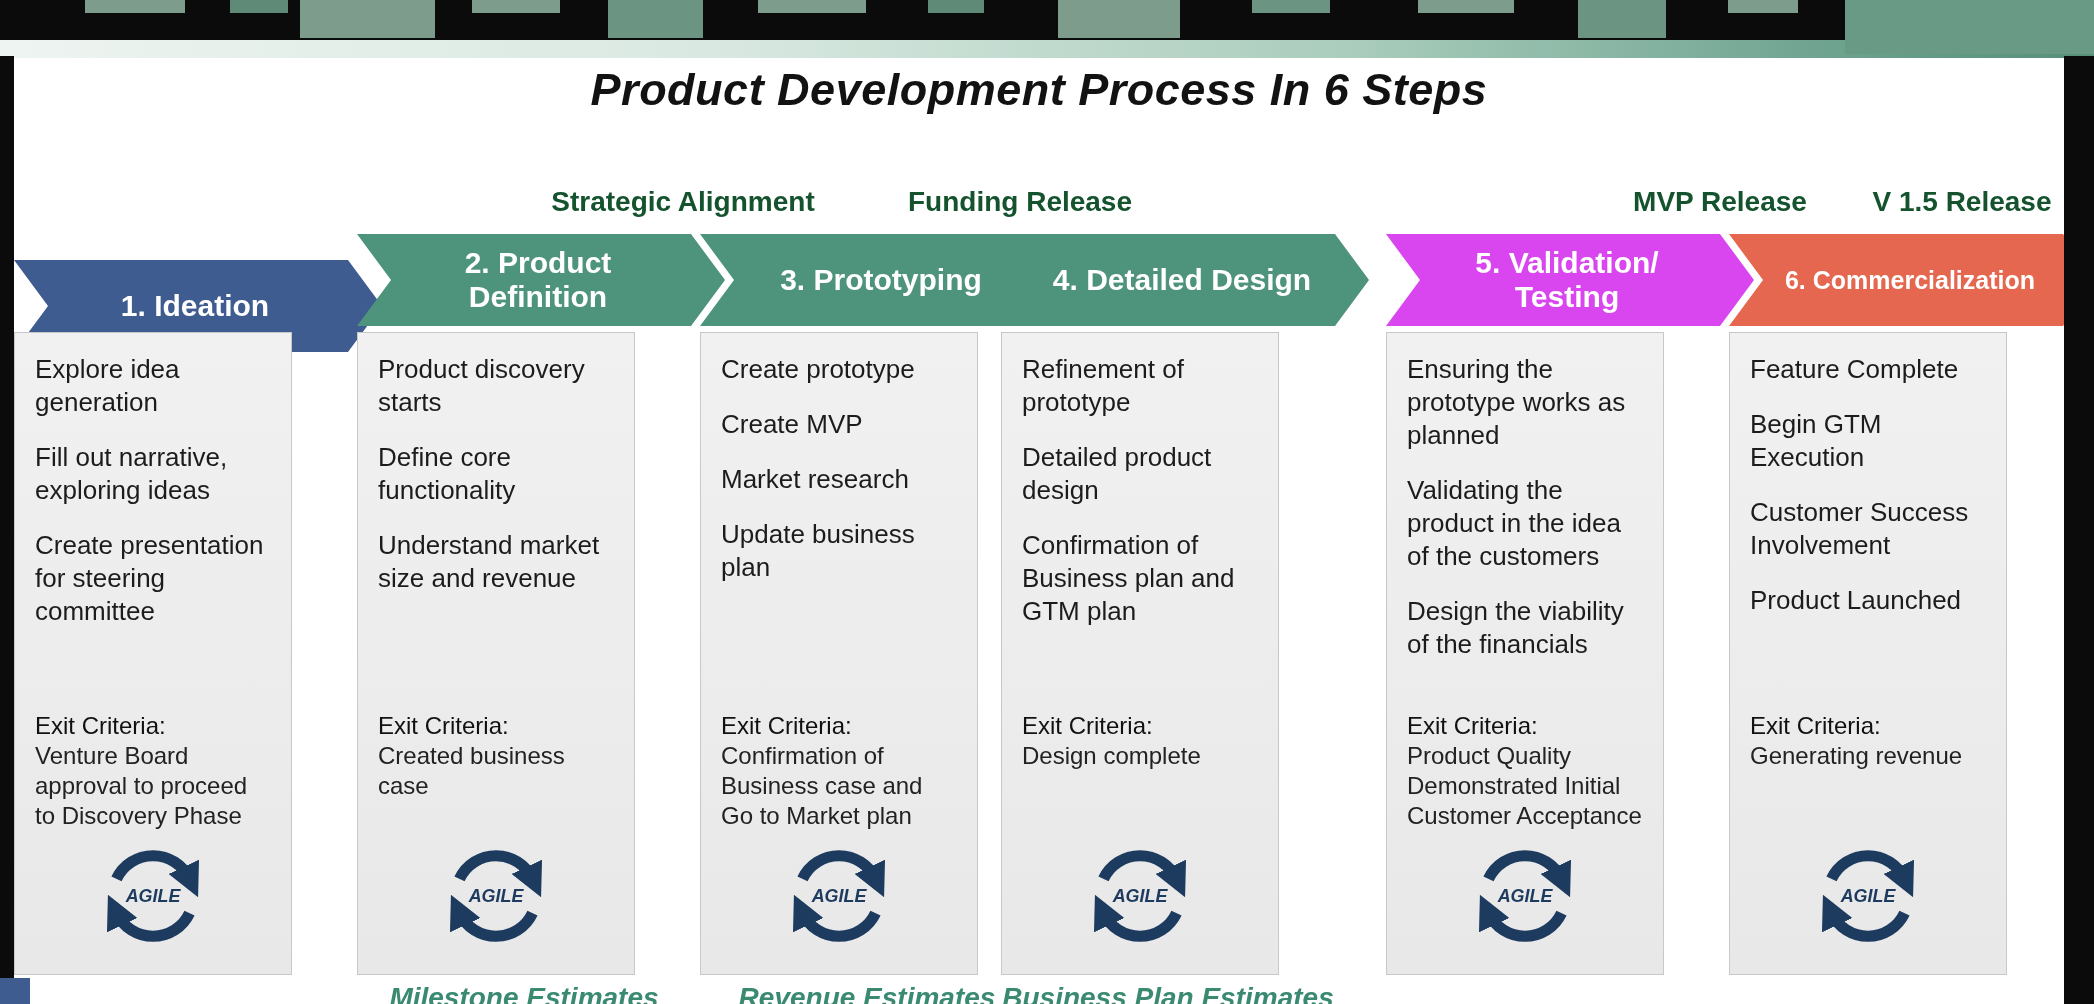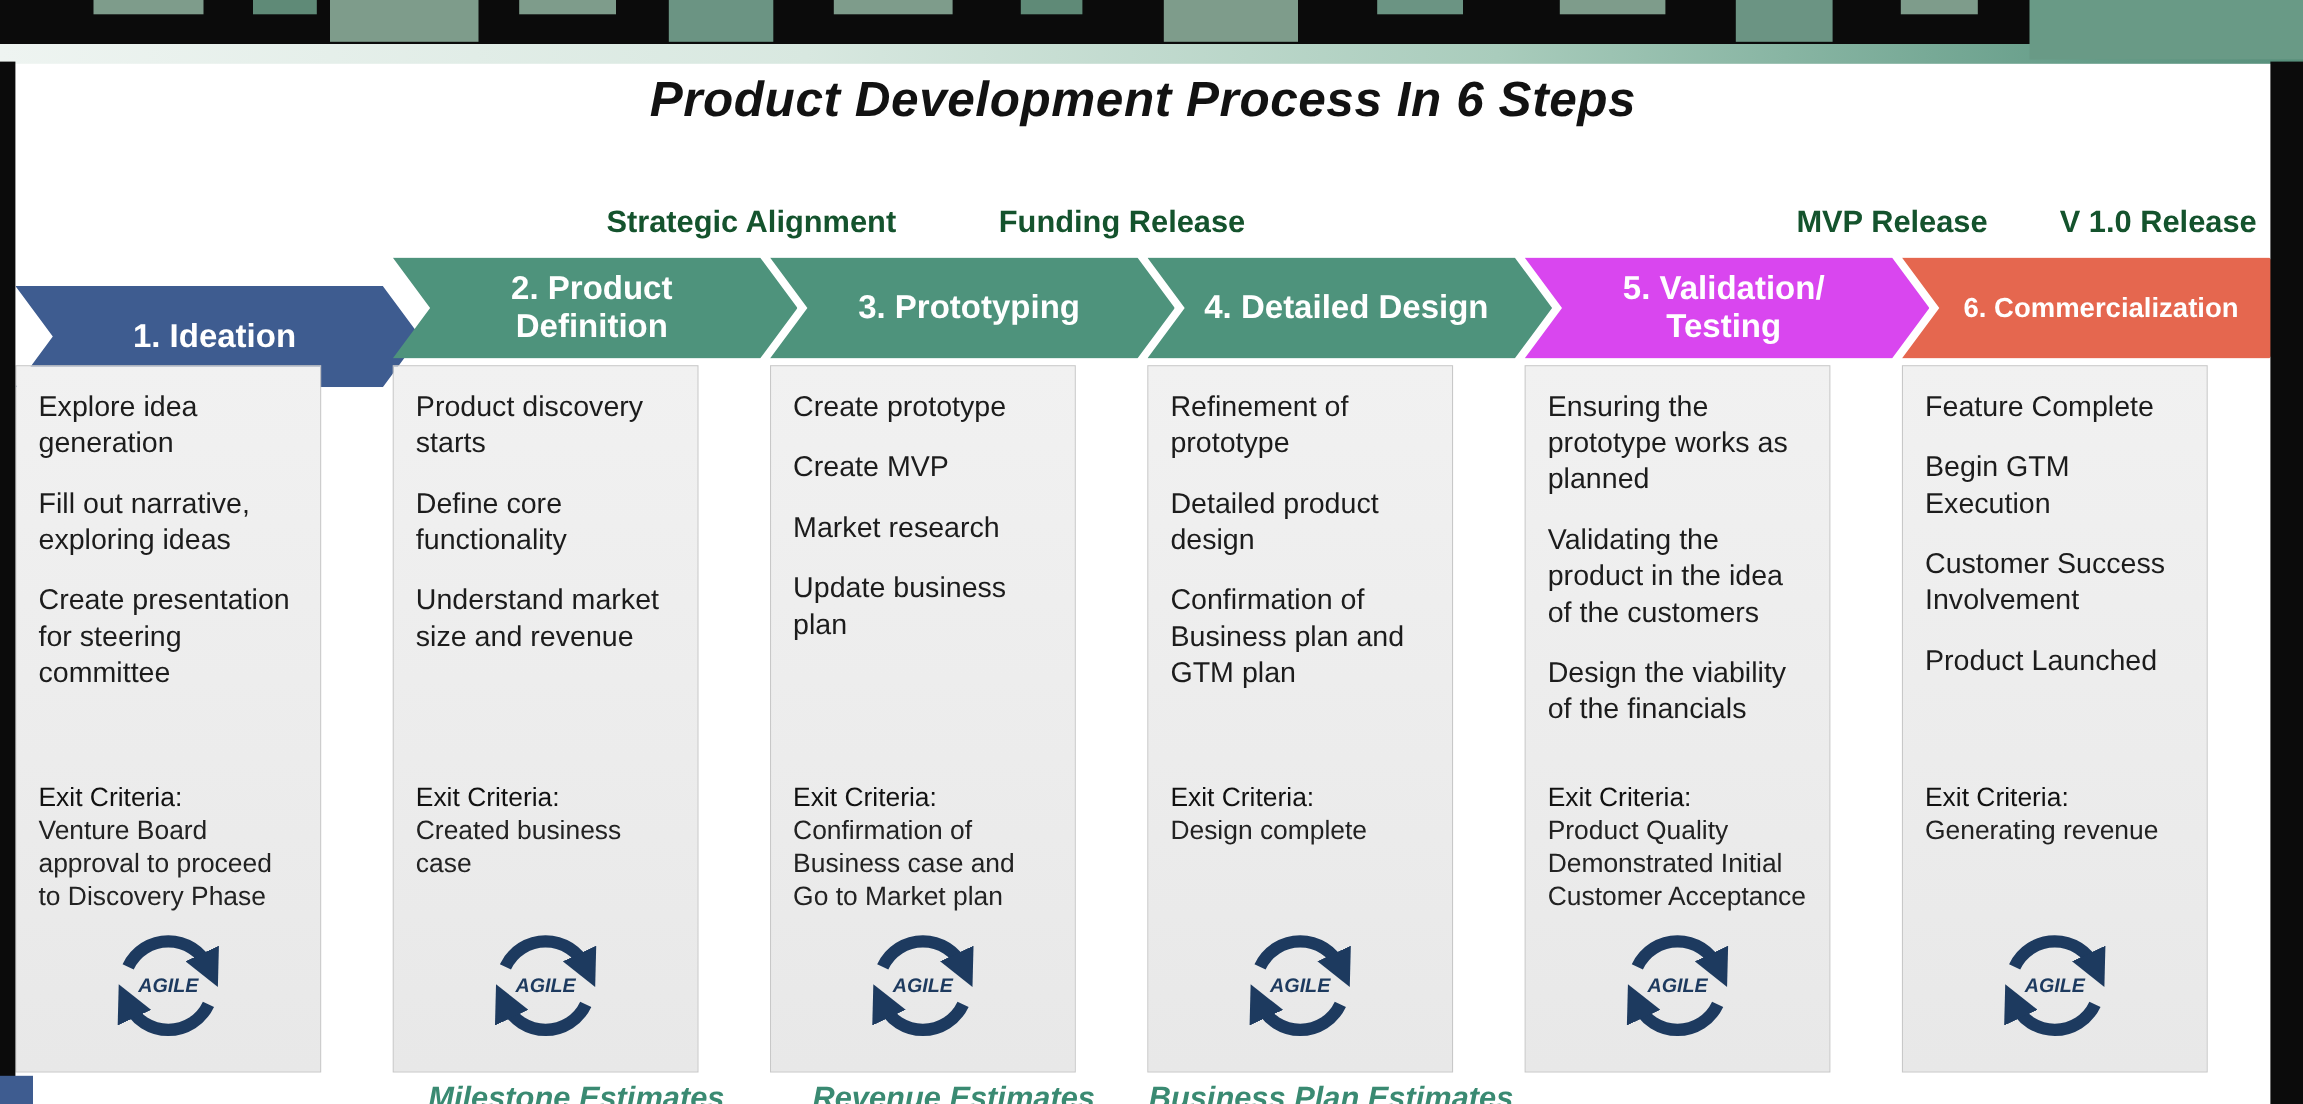--- a/index.html
+++ b/index.html
@@ -48,21 +48,21 @@
     font-size: 28px; font-weight: bold; color: #14532d; white-space: nowrap;
   }
   .m1 { left: 683px; }
   .m2 { left: 1020px; }
   .m3 { left: 1720px; }
   .m4 { left: 1962px; }
 
   
   .column { position: absolute; top: 234px; width: 334px; height: 770px; }
   .c1 { left: 14px; }  .c2 { left: 357px; } .c3 { left: 700px; }
-  .c4 { left: 1043px; padding-left: 48px; } .c5 { left: 1386px; } .c6 { left: 1729px; }
+  .c4 { left: 1001px; padding-left: 48px; } .c5 { left: 1386px; } .c6 { left: 1729px; }
 
   .arrow {
     position: absolute; top: 0; left: 0; width: 368px; height: 92px;
     clip-path: polygon(0 0, calc(100% - 34px) 0, 100% 50%, calc(100% - 34px) 100%, 0 100%, 34px 50%);
     display: flex; align-items: center; justify-content: center;
     padding: 0 46px 0 40px;
   }
   .arrow-label {
     color: #ffffff; font-size: 30px; font-weight: bold;
     text-align: center; line-height: 1.12;
@@ -131,21 +131,21 @@
     <div class="deco" style="left:1728px;width:70px;height:13px;background:#7e9c8b"></div>
   </div>
   <div class="gradband"></div>
   <div class="block-right"></div>
 
   <h1 class="title">Product Development Process In 6 Steps</h1>
 
   <div class="milestone m1">Strategic Alignment</div>
   <div class="milestone m2">Funding Release</div>
   <div class="milestone m3">MVP Release</div>
-  <div class="milestone m4">V 1.0 Release</div>
+  <div class="milestone m4">V 1.5 Release</div>
 
   <div class="column c1">
     <div class="arrow" style="background-color: rgb(62, 92, 144); margin-top: 26px;">
       <span class="arrow-label">1. Ideation</span>
     </div>
     <div class="col-body">
       <p class="item">Explore idea generation</p>
       <p class="item">Fill out narrative, exploring ideas</p>
       <p class="item">Create presentation for steering committee</p>
       <div class="exit">

